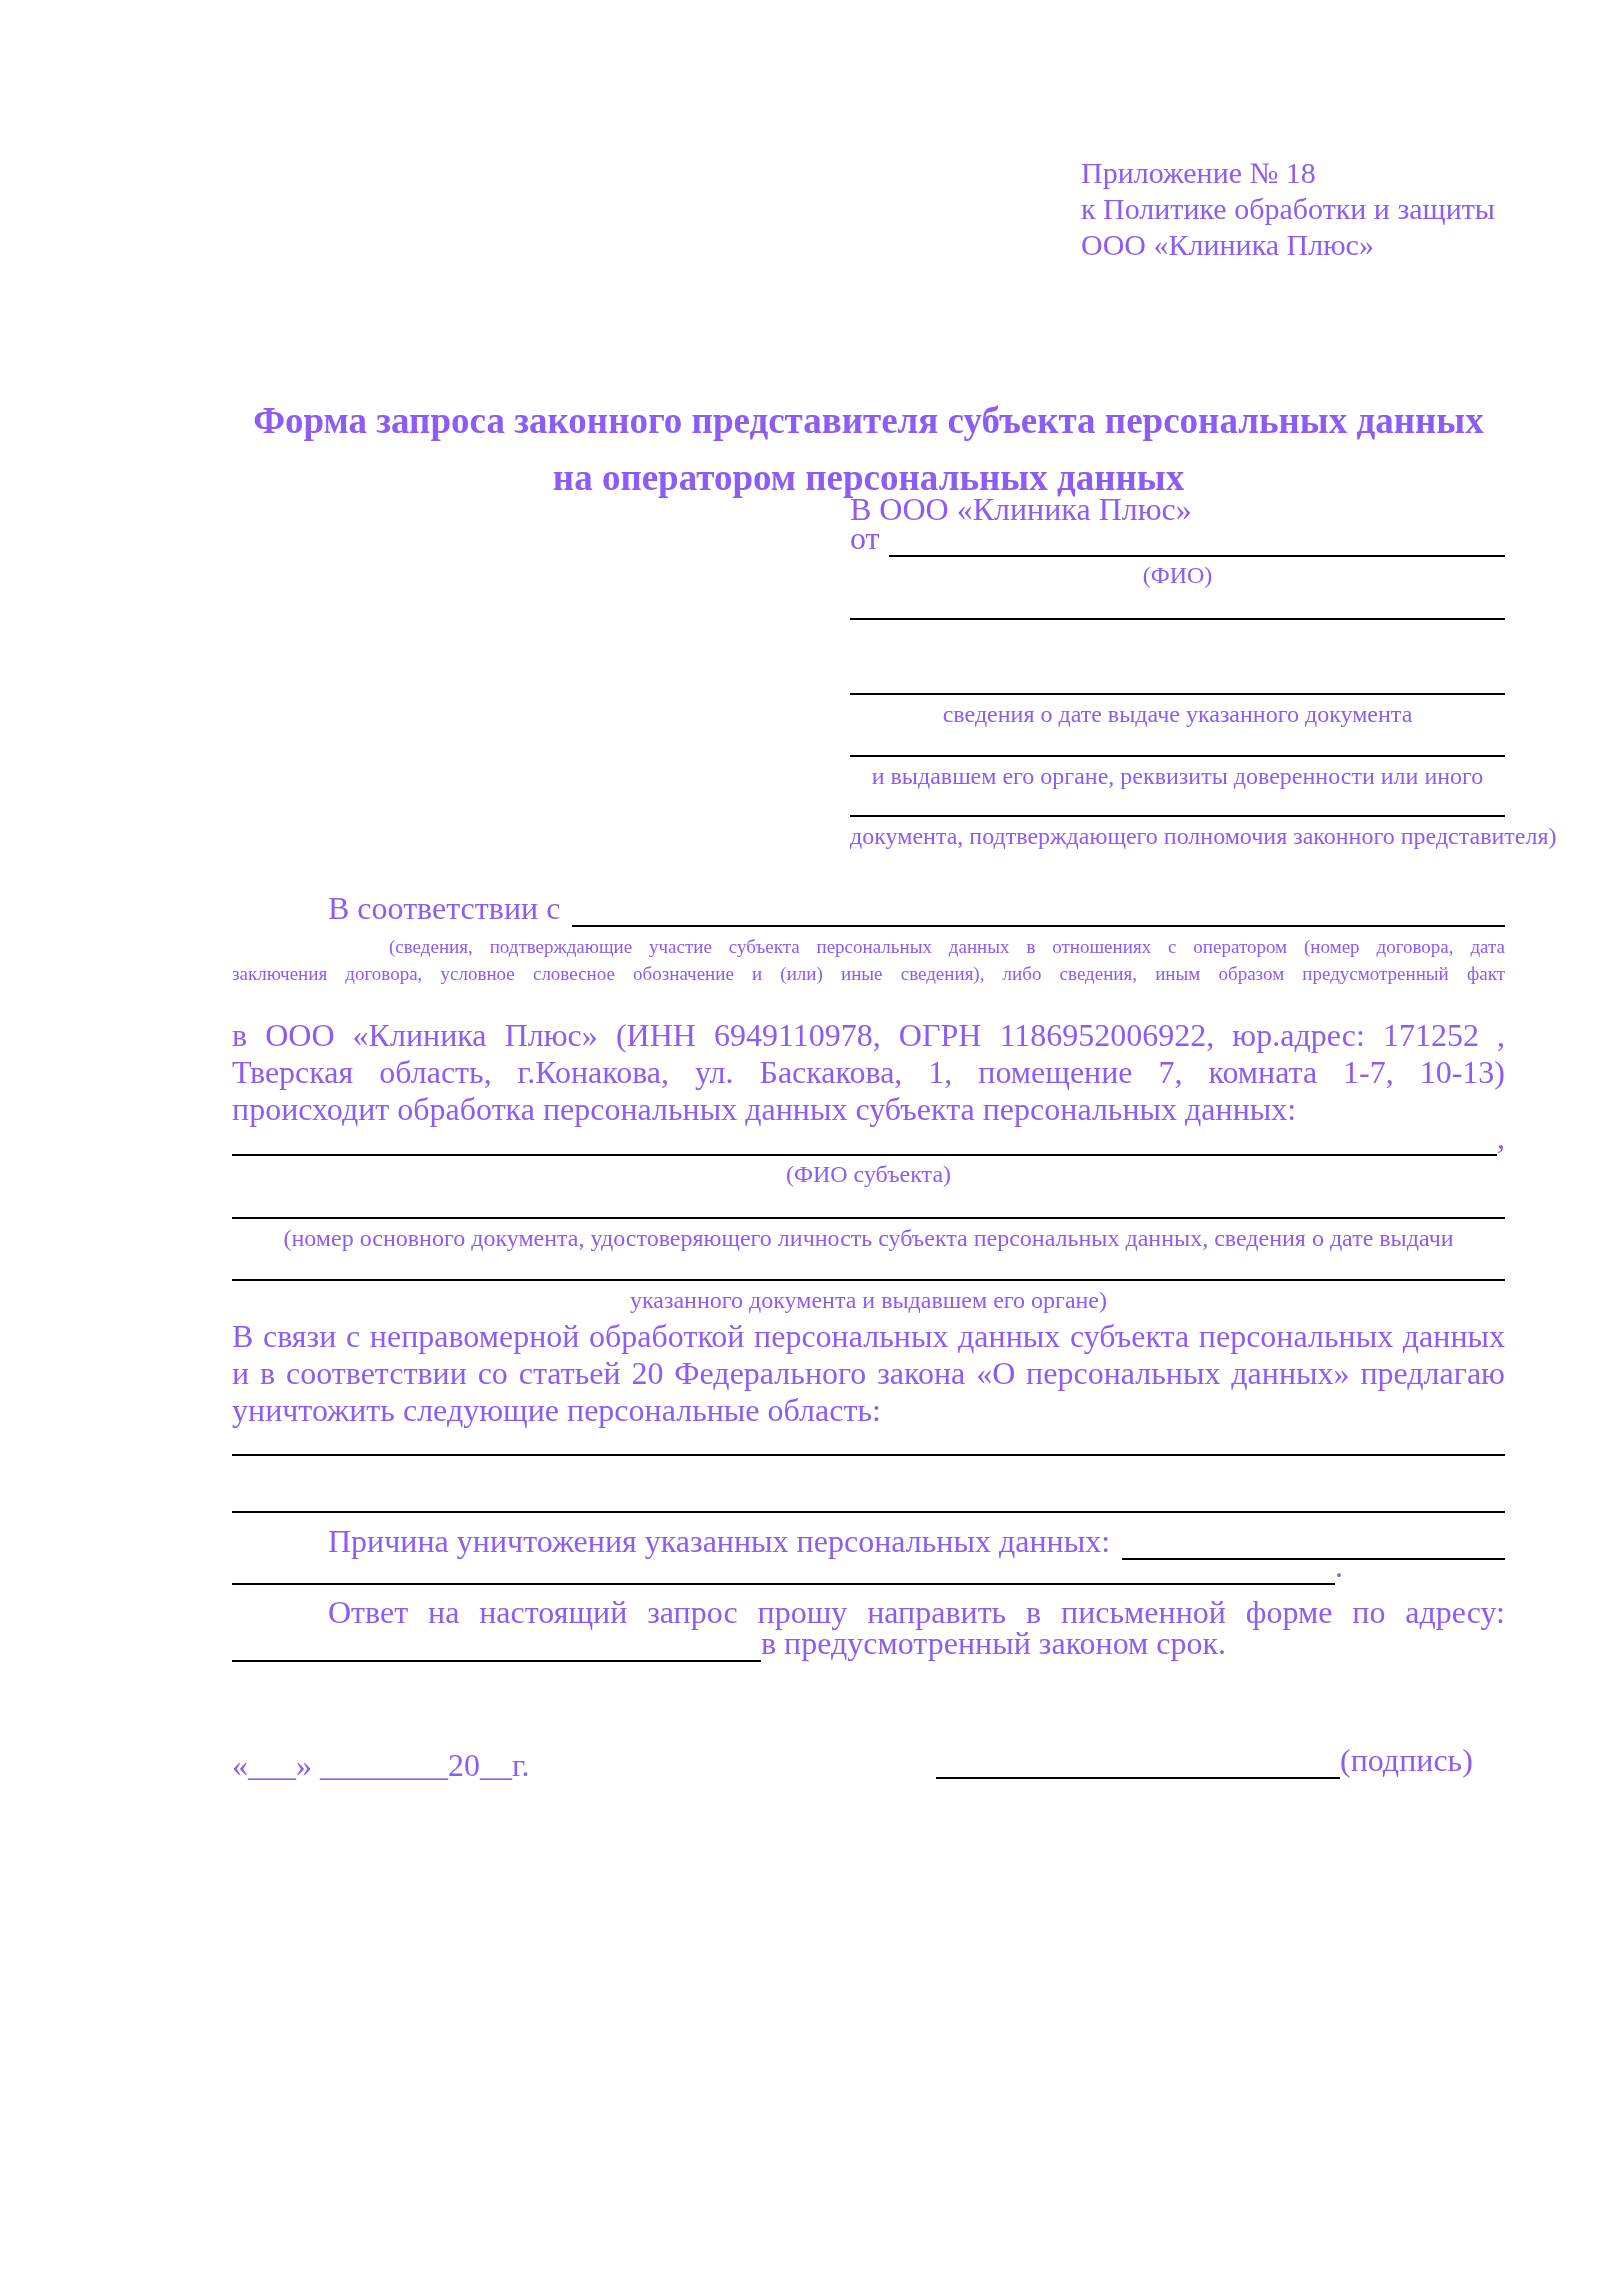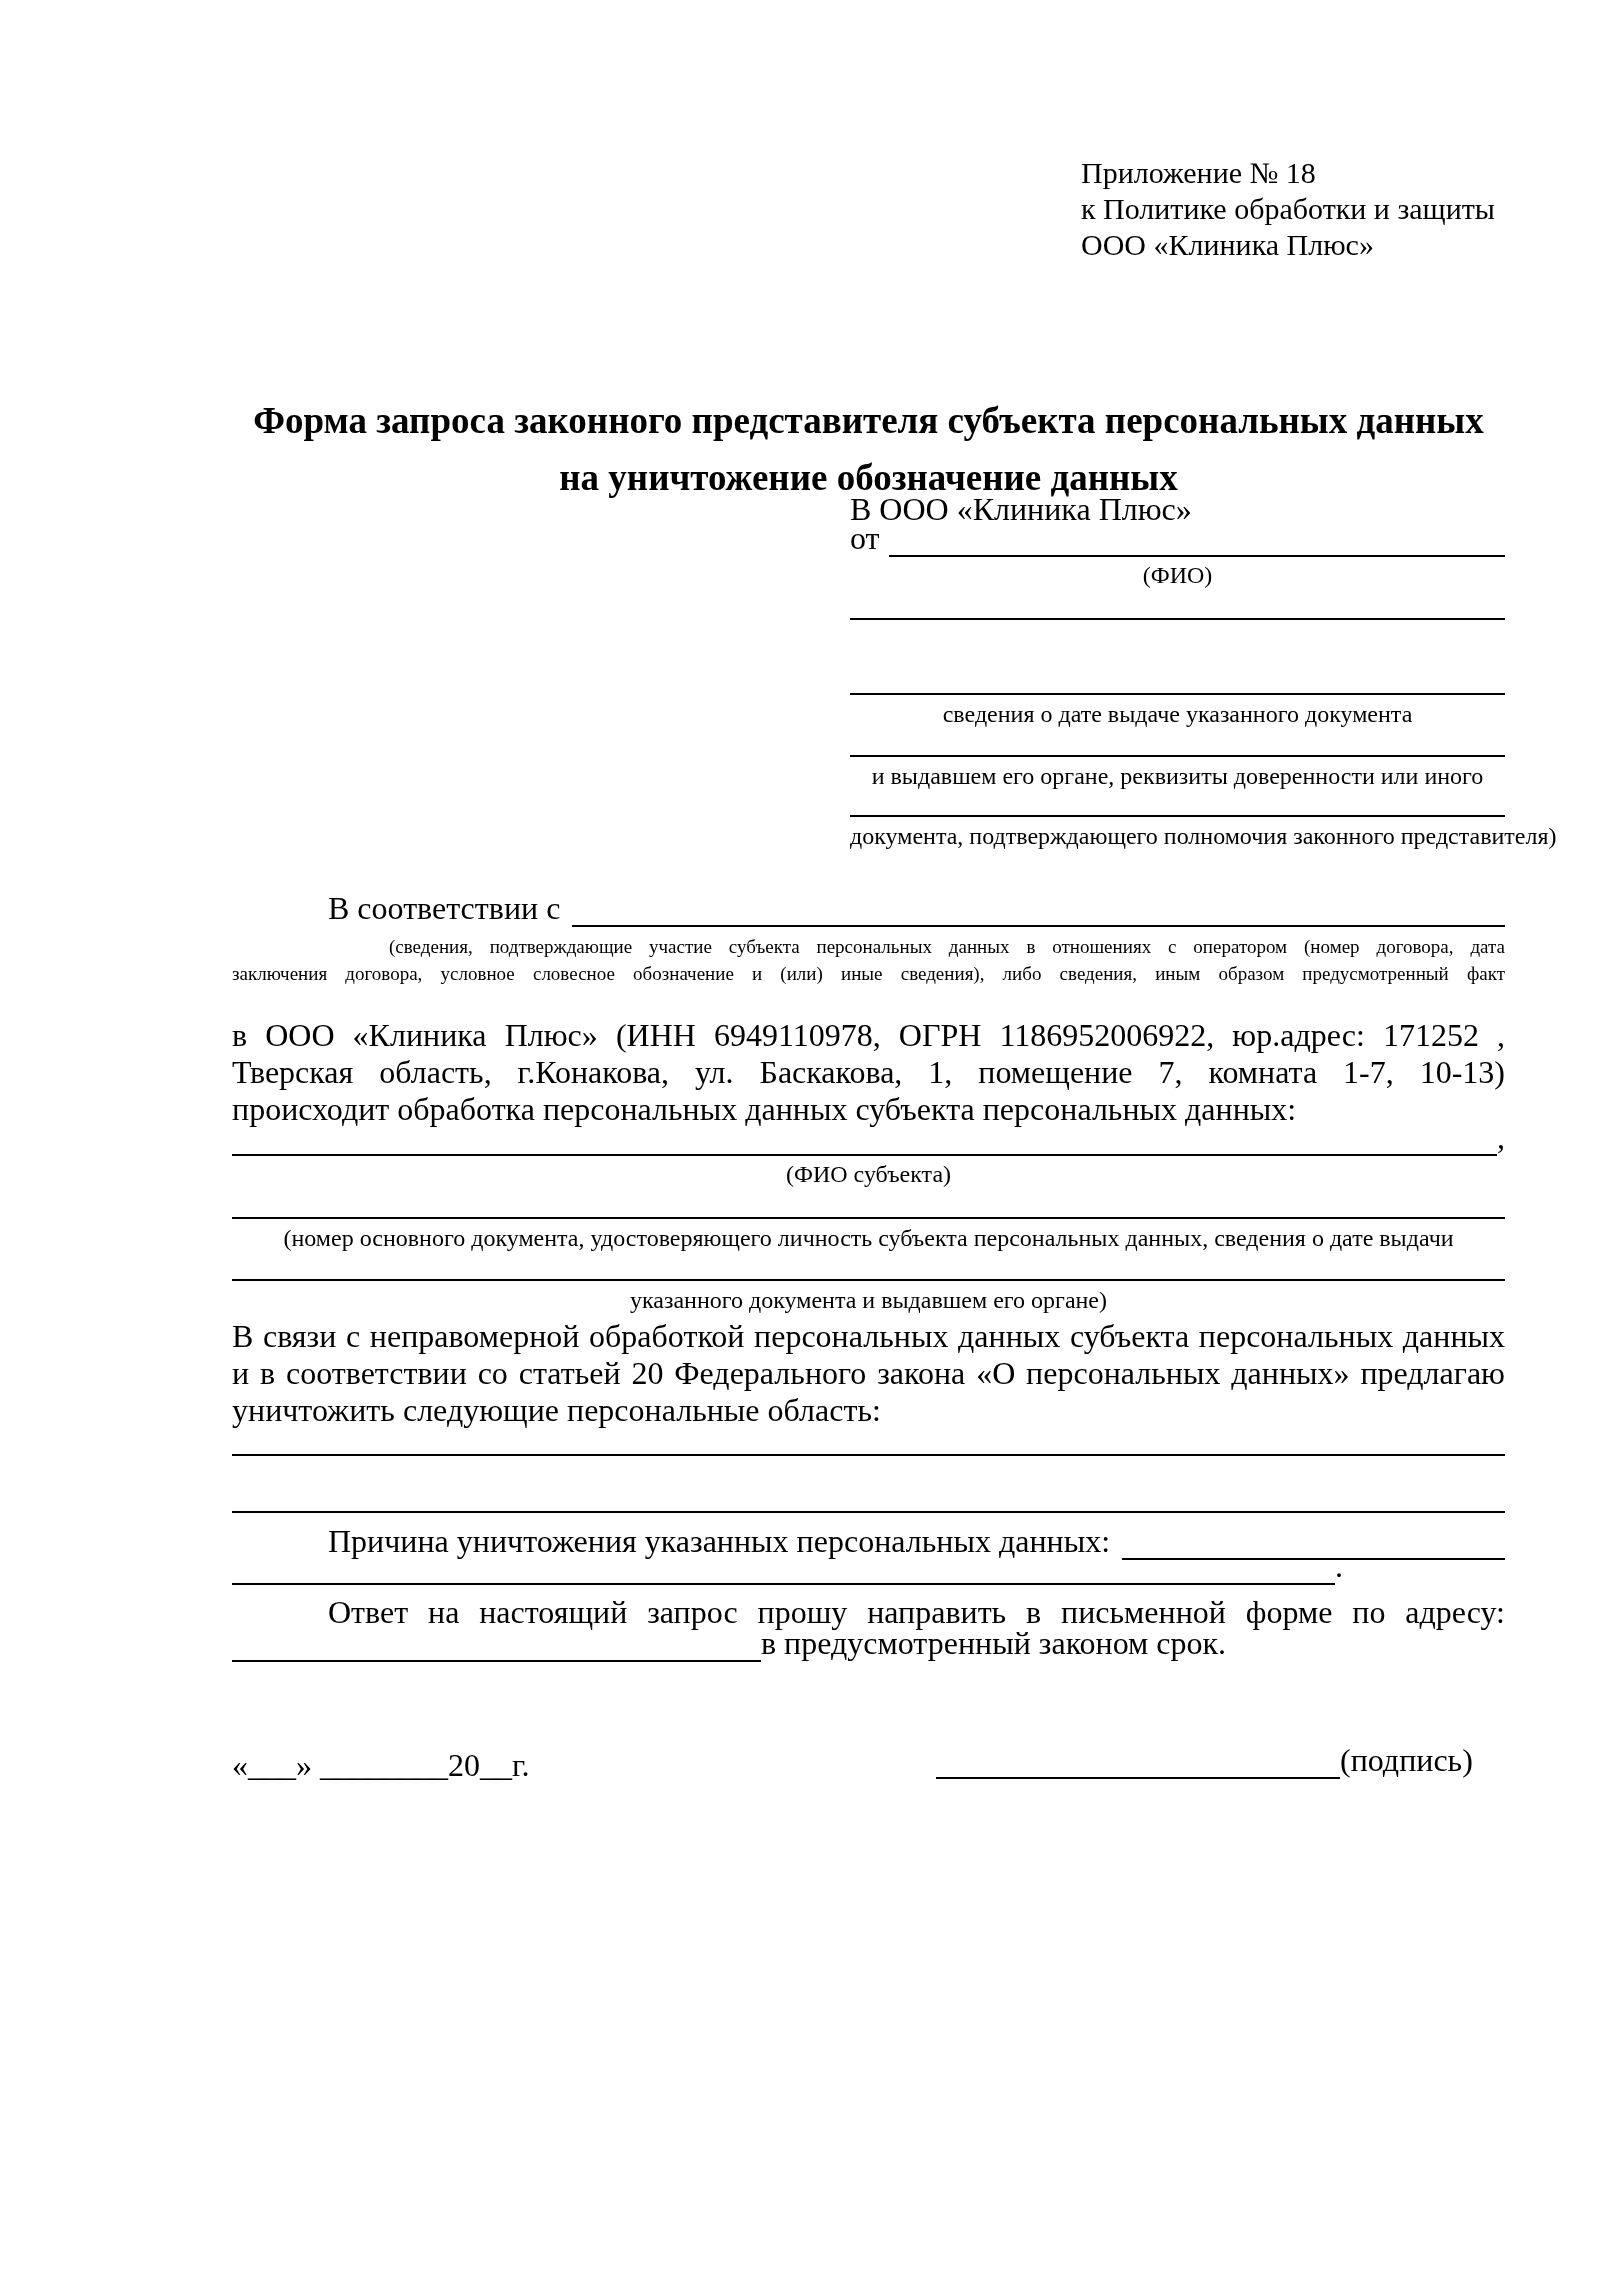--- a/index.html
+++ b/index.html
@@ -1,20 +1,20 @@
 <!DOCTYPE html>
 <html><head>
 <meta charset="utf-8">
 <style>
   html,body{margin:0;padding:0;background:#888;}
   .page{
     position:relative;
     width:1621px;height:2293px;
     background:#ffffff;
-    color:#000000;
+    color:#8b5cf6;
     font-family:"Liberation Serif","DejaVu Serif",serif;
     font-size:32px;
     overflow:hidden;
   }
   .abs{position:absolute;}
   
   .hdr{left:1081px;top:155px;font-size:30px;line-height:36px;}
   
   .title{left:232px;right:116px;top:392px;text-align:center;font-weight:bold;font-size:37px;line-height:57px;}
   
@@ -45,21 +45,21 @@
 <div class="page">
 
   <div class="abs hdr">
     <div>Приложение № 18</div>
     <div>к Политике обработки и защиты</div>
     <div>ООО «Клиника Плюс»</div>
   </div>
 
   <div class="abs title">
     <div>Форма запроса законного представителя субъекта персональных данных</div>
-    <div>на уничтожение обозначение данных</div>
+    <div>на оператором персональных данных</div>
   </div>
 
   <div class="abs addr-to">В ООО «Клиника Плюс»</div>
 
   <div class="abs row from-row">
     <span>от</span>
     <span class="uline grow" style="margin-left:9.8px;"></span>
   </div>
   <div class="abs cap addr-cap" style="top:563px;">(ФИО)</div>
 

